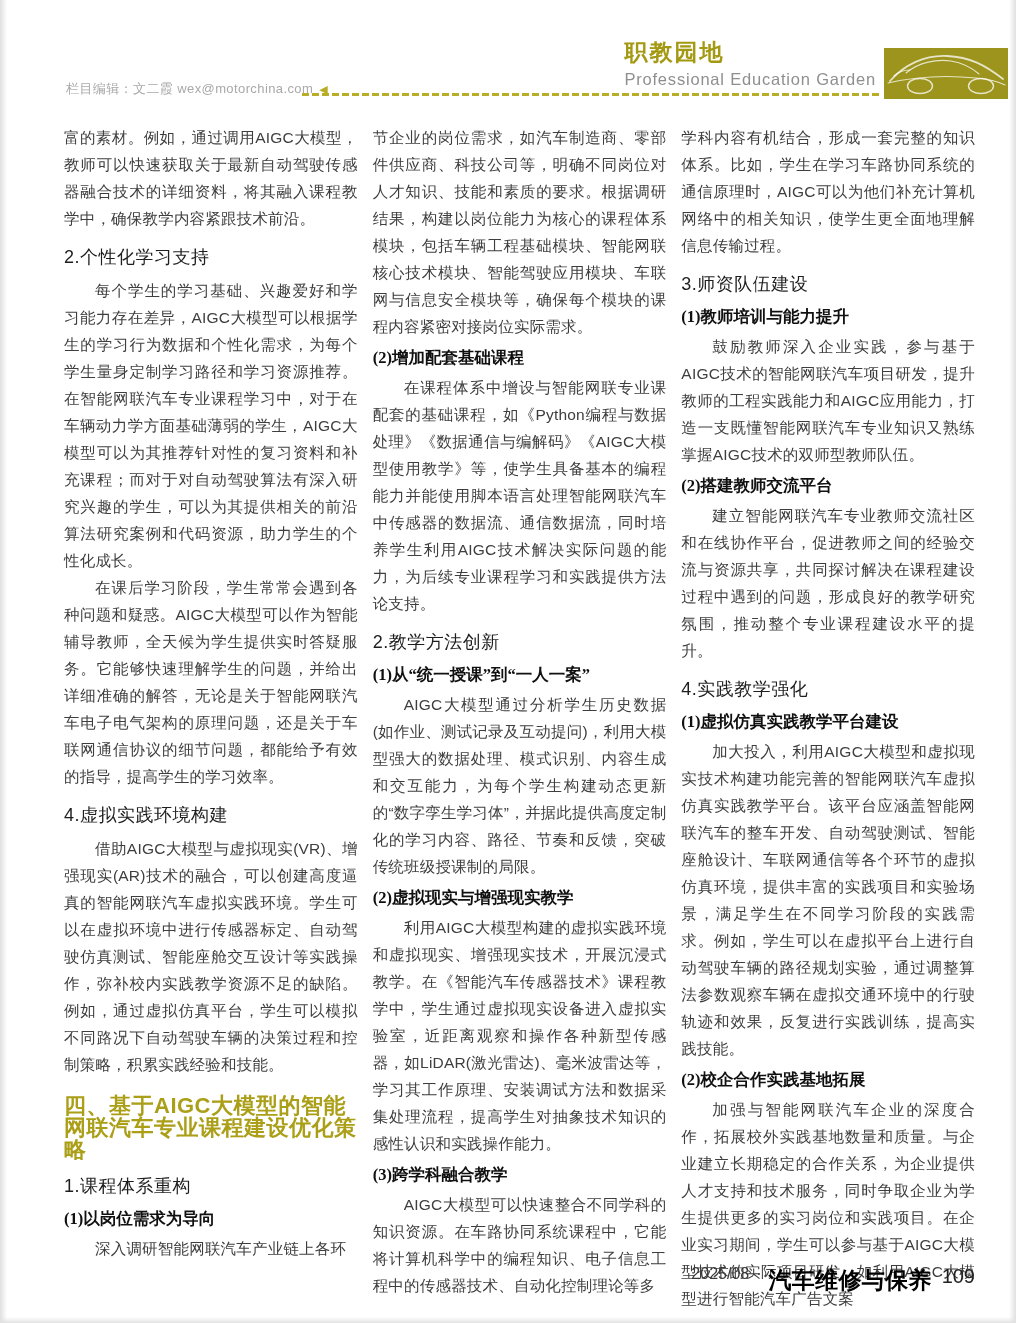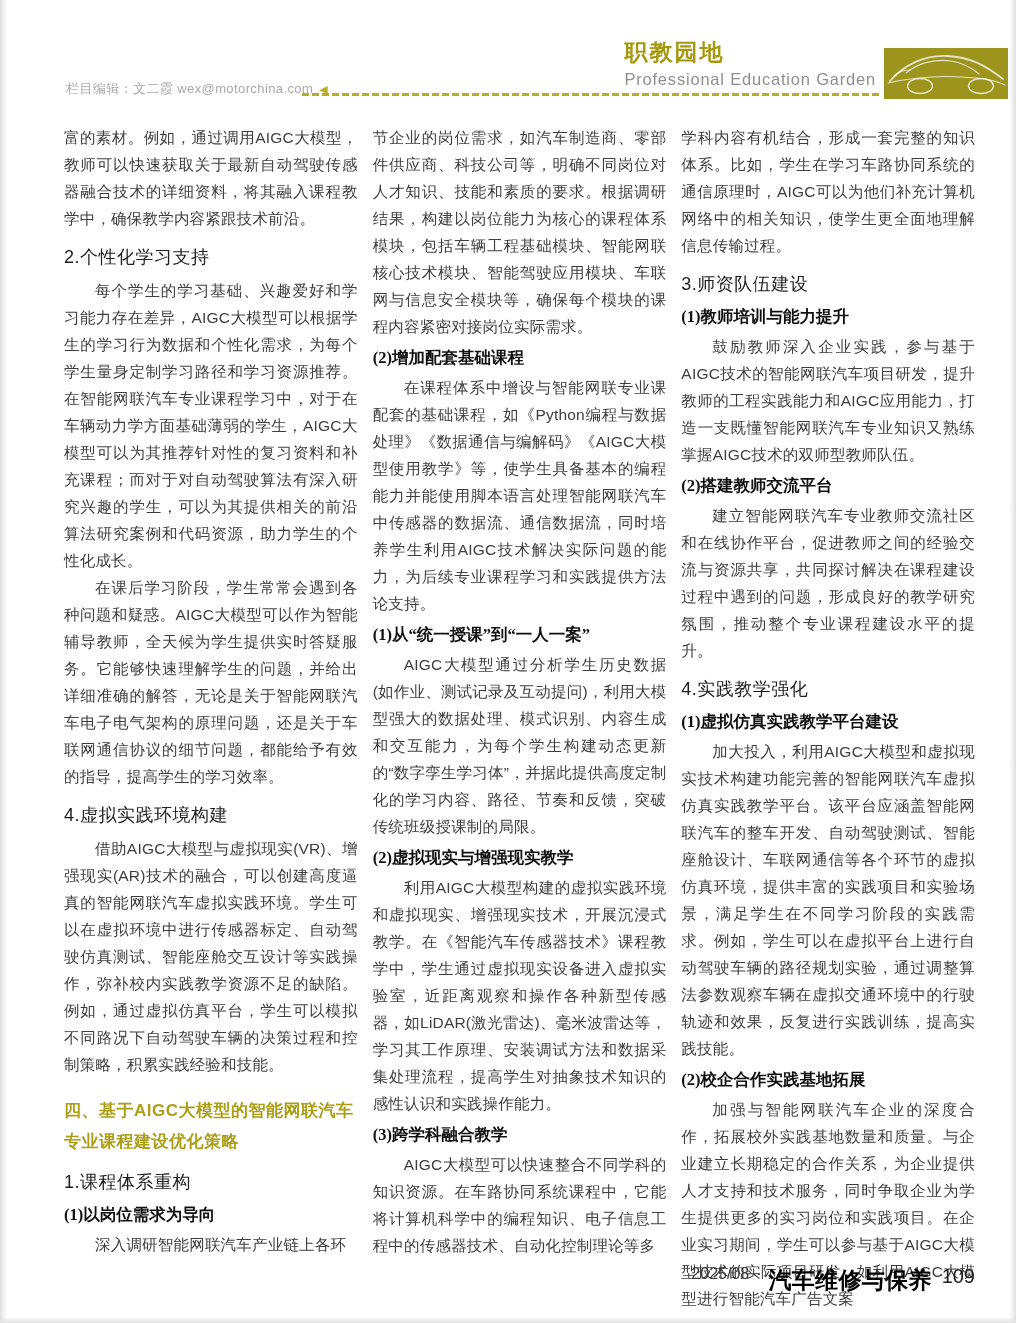--- a/index.html
+++ b/index.html
@@ -31,21 +31,21 @@
   .col{flex:1 1 0;min-width:0;}
   .body-text,.para{
     font-size:15.5px;line-height:27px;color:#3e3e3e;margin:0;
     text-align:justify;letter-spacing:.2px;
   }
   .para{text-indent:2em;}
   .h-num{font-size:18px;font-weight:400;color:#1e1e1e;line-height:26px;
     margin:12px 0 7px;letter-spacing:.5px;}
   .h-sub{font-family:"Liberation Serif", serif;font-size:16.5px;font-weight:bold;
     color:#101010;line-height:26px;margin:5px 0 3px;}
-  .h-section{font-size:17px;font-weight:bold;color:#ab9f18;line-height:31px;
+  .h-section{font-size:22px;font-weight:bold;color:#ab9f18;line-height:22px;
     margin:17px 0 9px;letter-spacing:.5px;}
 
   
   .footer{position:absolute;right:41px;bottom:27px;display:flex;align-items:flex-start;color:#333;}
   .footer .issue{font-size:16px;color:#3a3a3a;}
   .footer .sep{font-size:16px;margin:0 7px;color:#3a3a3a;}
   .footer .mag{font-size:23px;font-weight:800;color:#000;letter-spacing:.3px;}
   .footer .pageno{font-size:20px;margin-left:10px;color:#222;}
 </style>
 </head>
@@ -92,20 +92,21 @@
       <div class="h-section">四、基于AIGC大模型的智能网联汽车专业课程建设优化策略</div>
       <div class="h-num">1.课程体系重构</div>
       <div class="h-sub">(1)以岗位需求为导向</div>
       <p class="para">深入调研智能网联汽车产业链上各环</p>
     </div>
 
     <div class="col">
       <p class="body-text">节企业的岗位需求，如汽车制造商、零部件供应商、科技公司等，明确不同岗位对人才知识、技能和素质的要求。根据调研结果，构建以岗位能力为核心的课程体系模块，包括车辆工程基础模块、智能网联核心技术模块、智能驾驶应用模块、车联网与信息安全模块等，确保每个模块的课程内容紧密对接岗位实际需求。</p>
       <div class="h-sub">(2)增加配套基础课程</div>
       <p class="para">在课程体系中增设与智能网联专业课配套的基础课程，如《Python编程与数据处理》《数据通信与编解码》《AIGC大模型使用教学》等，使学生具备基本的编程能力并能使用脚本语言处理智能网联汽车中传感器的数据流、通信数据流，同时培养学生利用AIGC技术解决实际问题的能力，为后续专业课程学习和实践提供方法论支持。</p>
+      <div class="h-num">2.教学方法创新</div>
       <div class="h-sub">(1)从“统一授课”到“一人一案”</div>
       <p class="para">AIGC大模型通过分析学生历史数据(如作业、测试记录及互动提问)，利用大模型强大的数据处理、模式识别、内容生成和交互能力，为每个学生构建动态更新的“数字孪生学习体”，并据此提供高度定制化的学习内容、路径、节奏和反馈，突破传统班级授课制的局限。</p>
       <div class="h-sub">(2)虚拟现实与增强现实教学</div>
       <p class="para">利用AIGC大模型构建的虚拟实践环境和虚拟现实、增强现实技术，开展沉浸式教学。在《智能汽车传感器技术》课程教学中，学生通过虚拟现实设备进入虚拟实验室，近距离观察和操作各种新型传感器，如LiDAR(激光雷达)、毫米波雷达等，学习其工作原理、安装调试方法和数据采集处理流程，提高学生对抽象技术知识的感性认识和实践操作能力。</p>
       <div class="h-sub">(3)跨学科融合教学</div>
       <p class="para">AIGC大模型可以快速整合不同学科的知识资源。在车路协同系统课程中，它能将计算机科学中的编程知识、电子信息工程中的传感器技术、自动化控制理论等多</p>
     </div>
 
     <div class="col">
       <p class="body-text">学科内容有机结合，形成一套完整的知识体系。比如，学生在学习车路协同系统的通信原理时，AIGC可以为他们补充计算机网络中的相关知识，使学生更全面地理解信息传输过程。</p>

